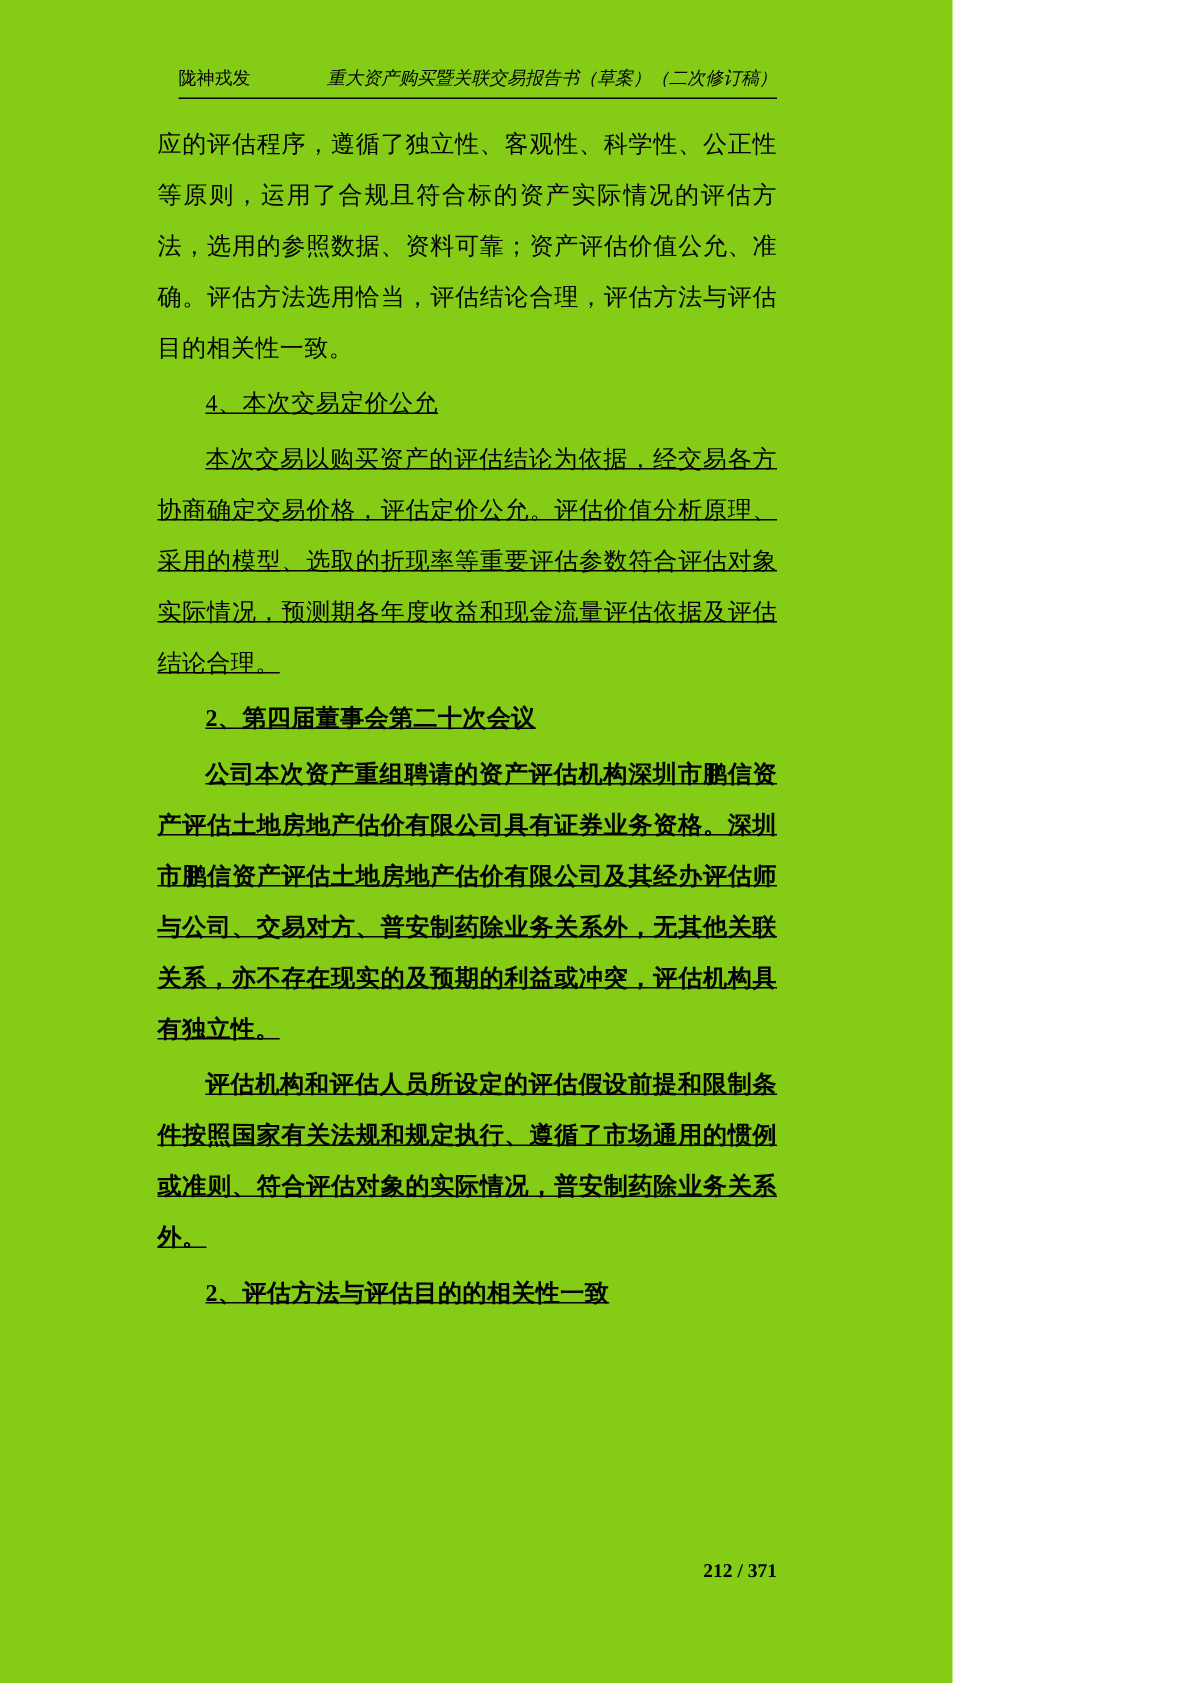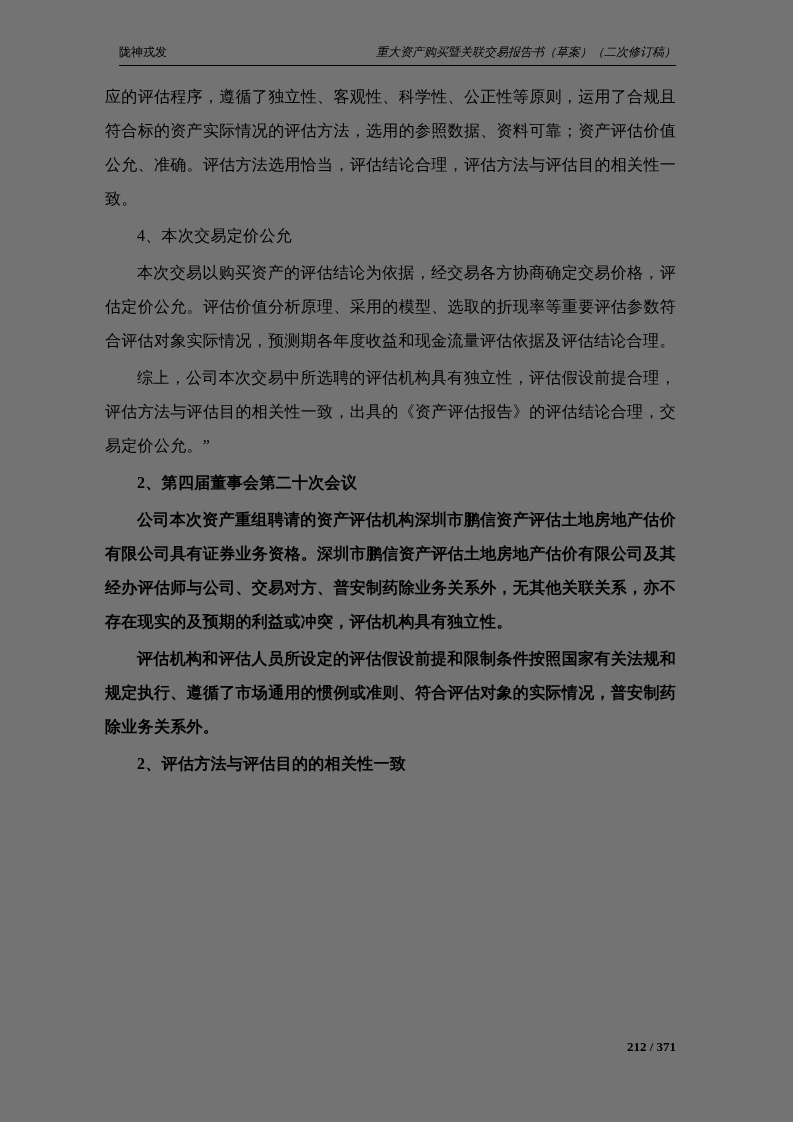--- a/index.html
+++ b/index.html
@@ -2,23 +2,23 @@
 <html><head>
 <meta charset="utf-8">
 <style>
   html, body {
     margin: 0;
     padding: 0;
     background: #ffffff;
   }
   .page {
     position: relative;
-    width: 793px;
+    width: 635px;
     height: 1122px;
-    background: #737373;
+    background: #84cc16;
     overflow: hidden;
     font-family: "Liberation Serif", "DejaVu Serif", serif;
     color: #000000;
   }
   .header {
     position: absolute;
     left: 119px;
     right: 117px;
     top: 44px;
     display: flex;
@@ -37,21 +37,21 @@
     right: 117px;
     top: 80px;
     font-size: 16px;
     text-align: justify;
   }
   p.para {
     margin: 0 0 3px 0;
     line-height: 34px;
     letter-spacing: 0.3px;
   }
-  p.para.indent { text-indent: 2em; }
+  p.para.indent { text-indent: 2em; text-decoration: underline; }
   p.para.bold { font-weight: bold; }
   .footer {
     position: absolute;
     right: 117px;
     top: 1039px;
     font-size: 13px;
     font-weight: bold;
     font-family: Liberation Serif, serif;
   }
 </style>
@@ -61,21 +61,20 @@
 <div class="page">
   <div class="header">
     <span class="h-left">陇神戎发</span>
     <span class="h-right">重大资产购买暨关联交易报告书（草案）（二次修订稿）</span>
   </div>
 
   <div class="doc-body">
       <p class="para">应的评估程序，遵循了独立性、客观性、科学性、公正性等原则，运用了合规且符合标的资产实际情况的评估方法，选用的参照数据、资料可靠；资产评估价值公允、准确。评估方法选用恰当，评估结论合理，评估方法与评估目的相关性一致。</p>
       <p class="para indent">4、本次交易定价公允</p>
       <p class="para indent">本次交易以购买资产的评估结论为依据，经交易各方协商确定交易价格，评估定价公允。评估价值分析原理、采用的模型、选取的折现率等重要评估参数符合评估对象实际情况，预测期各年度收益和现金流量评估依据及评估结论合理。</p>
-      <p class="para indent">综上，公司本次交易中所选聘的评估机构具有独立性，评估假设前提合理，评估方法与评估目的相关性一致，出具的《资产评估报告》的评估结论合理，交易定价公允。”</p>
       <p class="para bold indent">2、第四届董事会第二十次会议</p>
       <p class="para bold indent">公司本次资产重组聘请的资产评估机构深圳市鹏信资产评估土地房地产估价有限公司具有证券业务资格。深圳市鹏信资产评估土地房地产估价有限公司及其经办评估师与公司、交易对方、普安制药除业务关系外，无其他关联关系，亦不存在现实的及预期的利益或冲突，评估机构具有独立性。</p>
       <p class="para bold indent">评估机构和评估人员所设定的评估假设前提和限制条件按照国家有关法规和规定执行、遵循了市场通用的惯例或准则、符合评估对象的实际情况，普安制药除业务关系外。</p>
       <p class="para bold indent">2、评估方法与评估目的的相关性一致</p>
     </div>
 
   <div class="footer">212 / 371</div>
 </div>
 
 </body></html>

